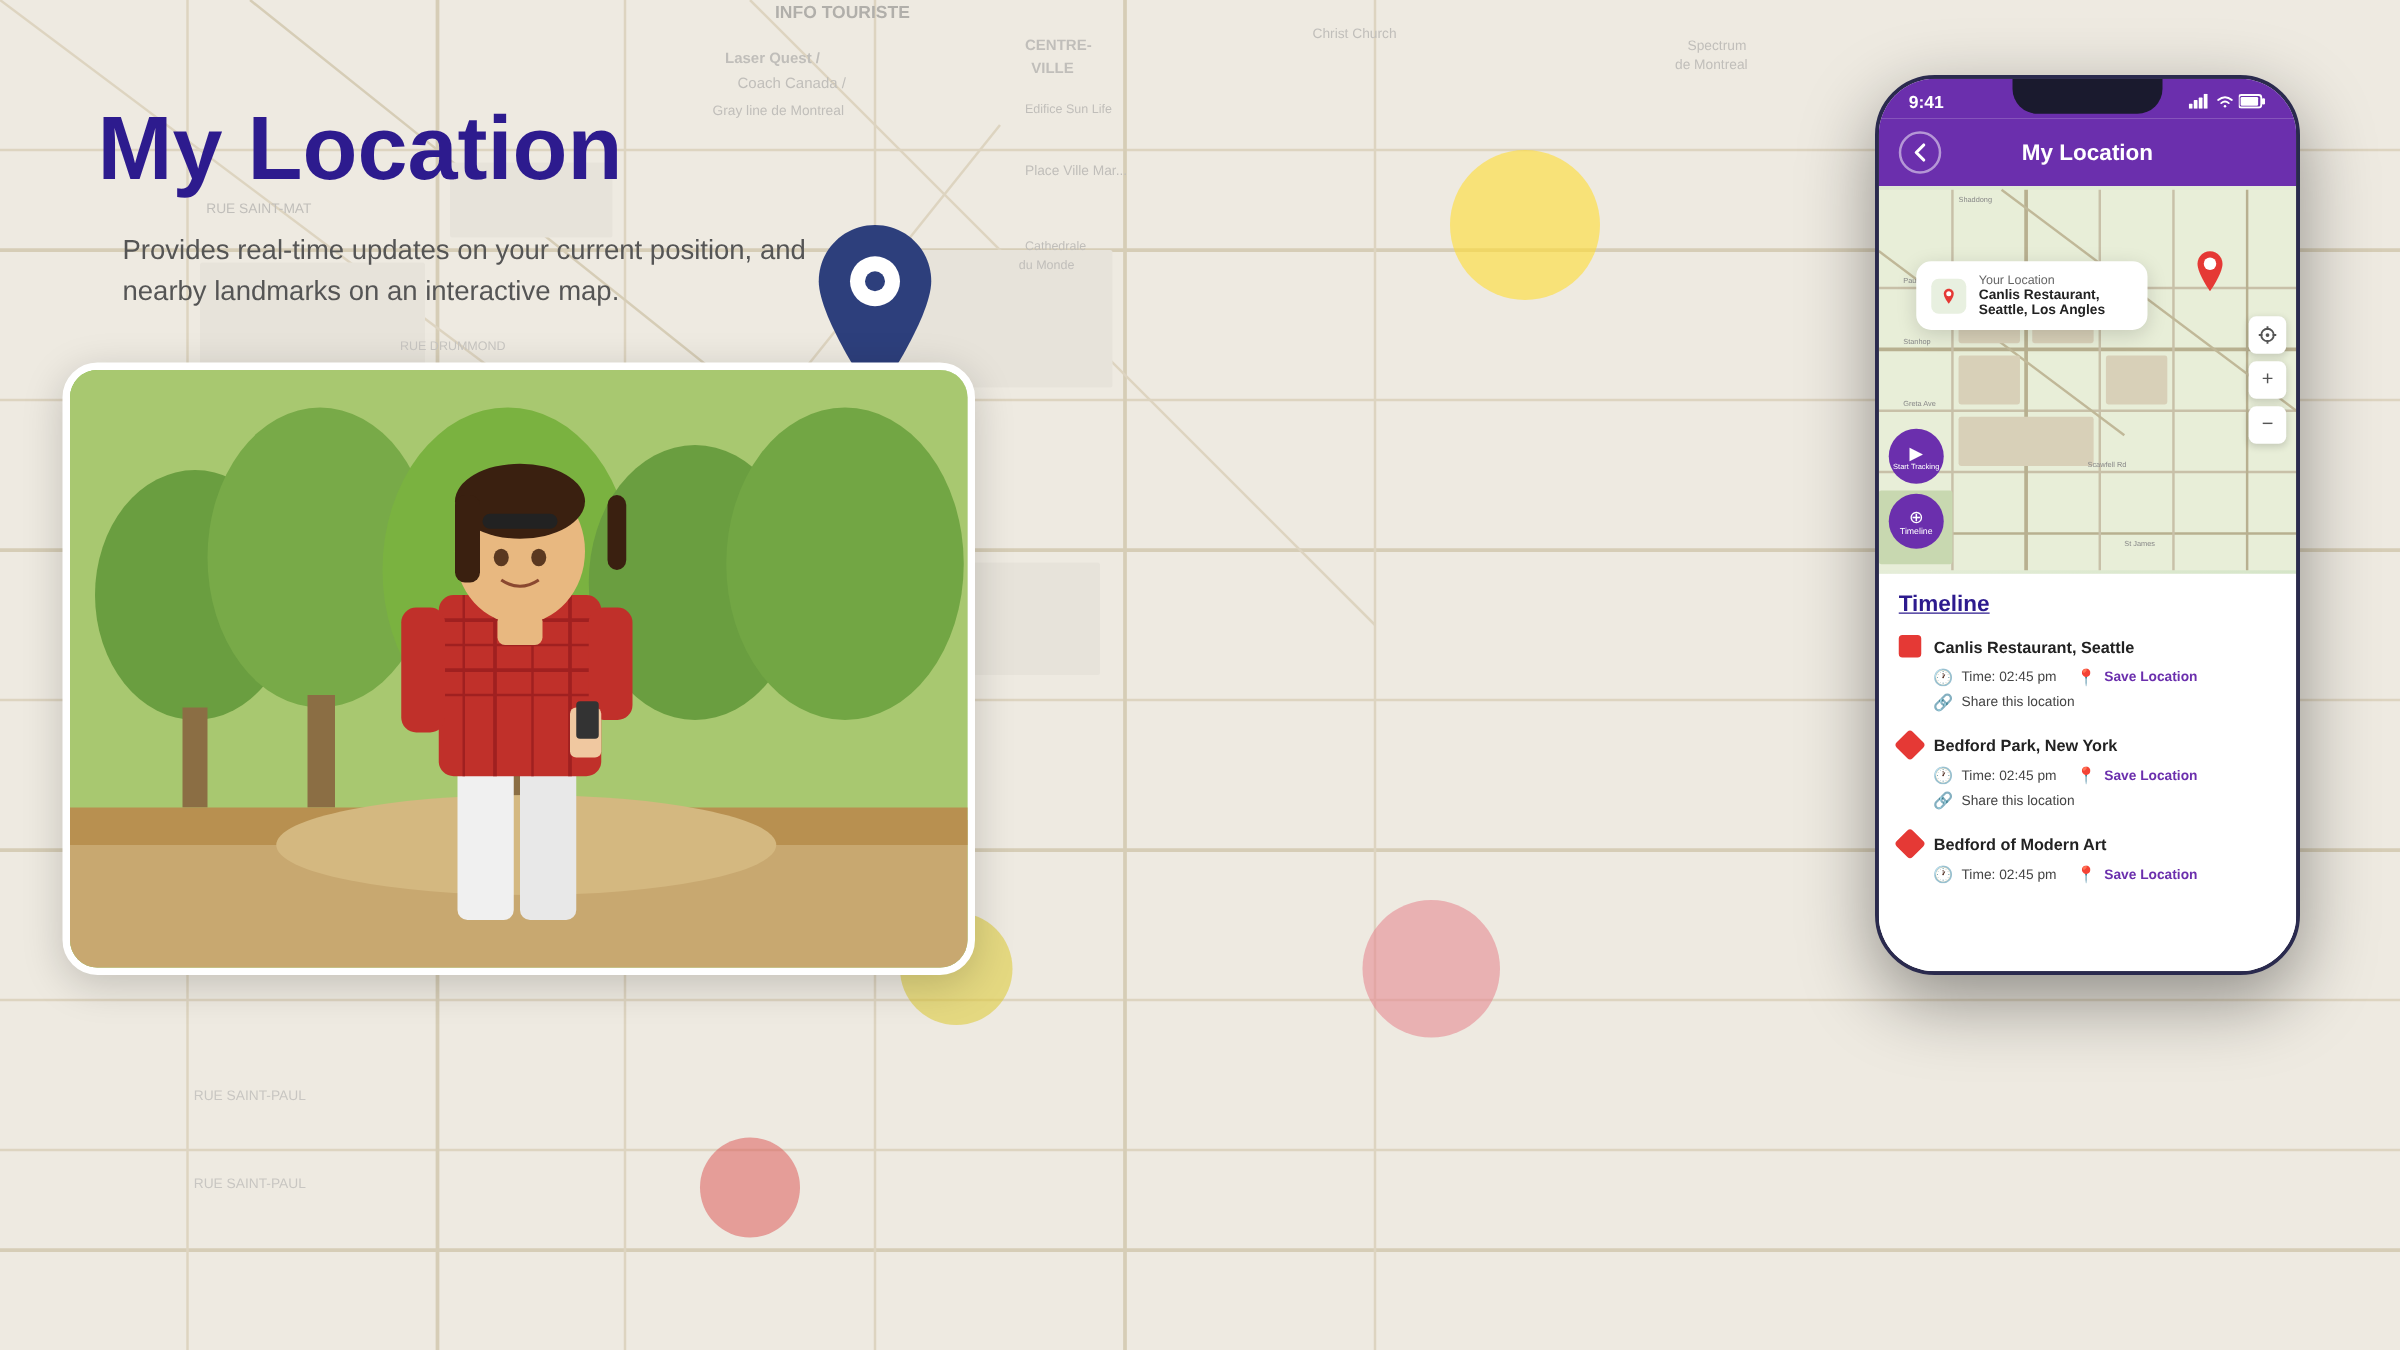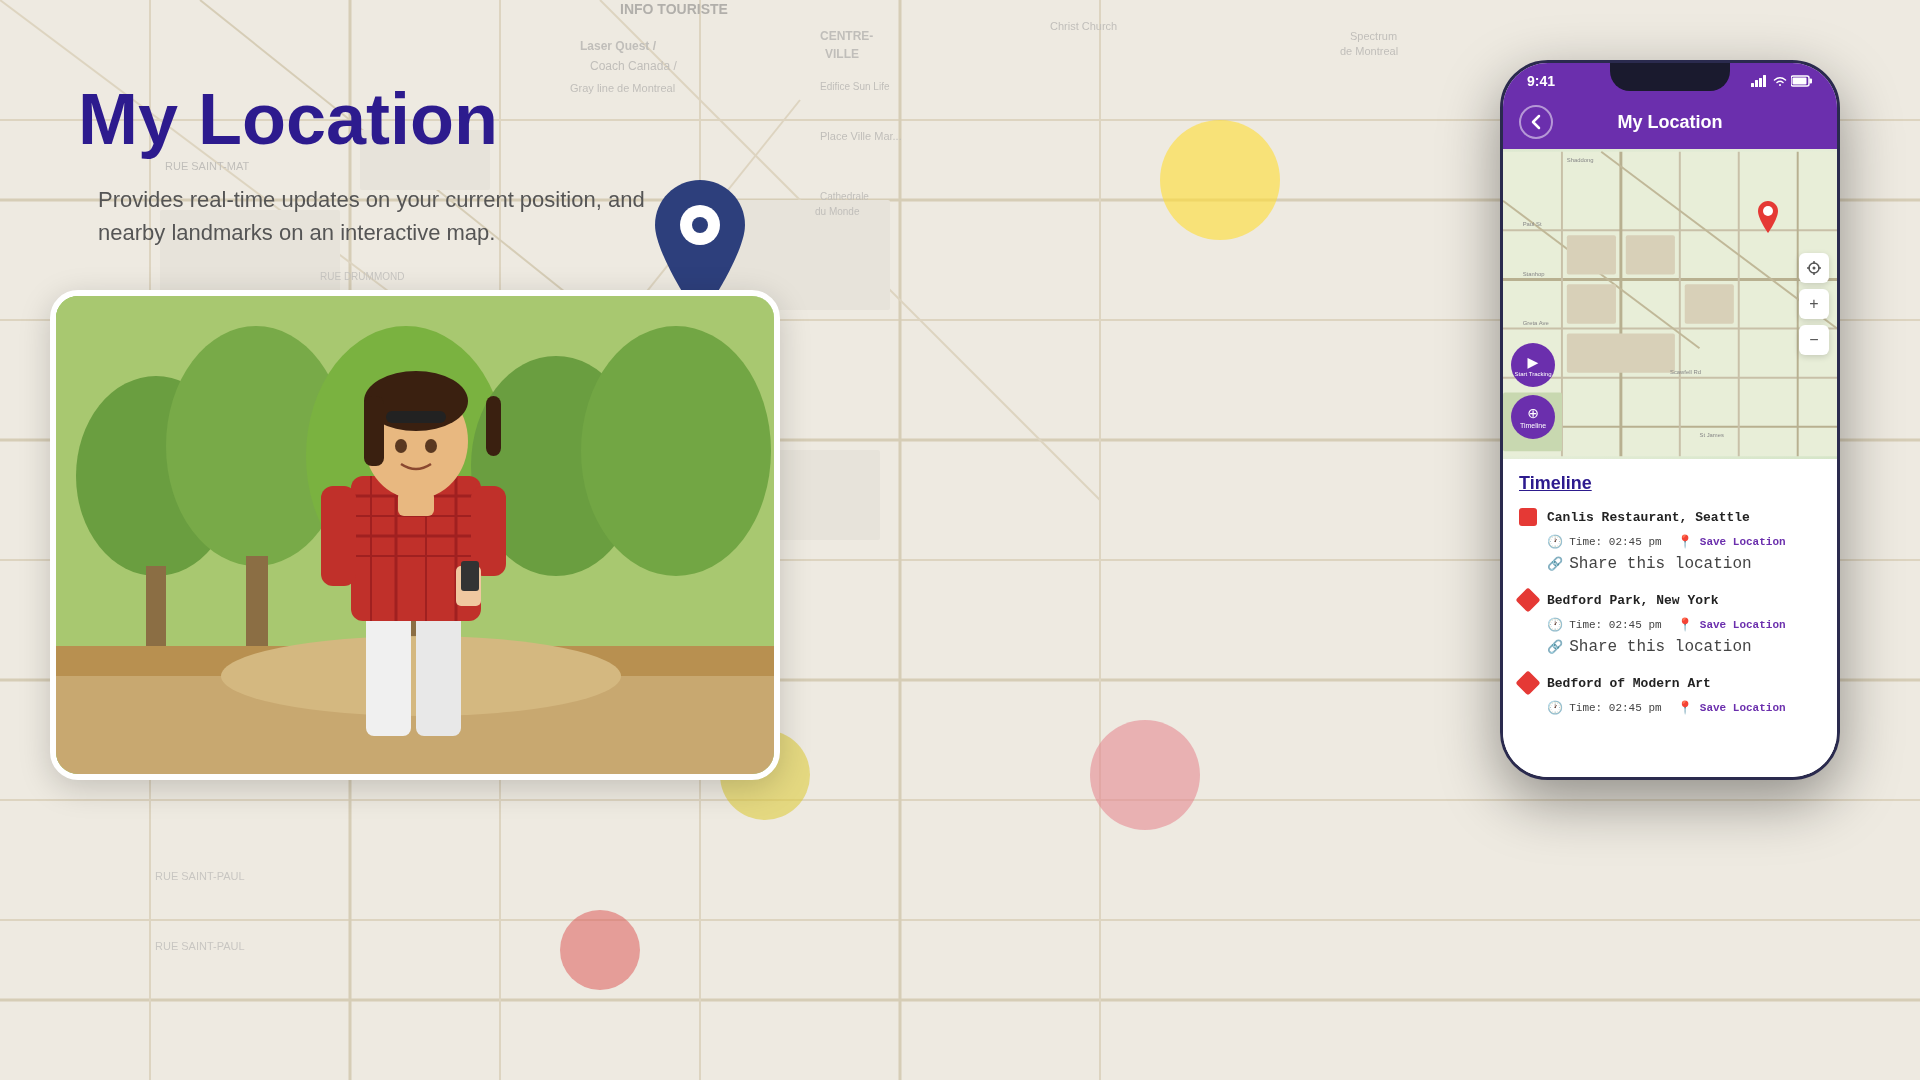--- a/index.html
+++ b/index.html
@@ -333,21 +333,20 @@
     .timeline-title {
       font-size: 18px;
       font-weight: 800;
       color: #2d1b8e;
       text-decoration: underline;
       margin-bottom: 14px;
     }
 
     .timeline-item {
       margin-bottom: 18px;
-      font-family: Liberation Mono, monospace;
     }
 
     .timeline-item-header {
       display: flex;
       align-items: center;
       gap: 10px;
       margin-bottom: 8px;
     }
 
     .timeline-dot-square {
@@ -395,21 +394,21 @@
     }
 
     .save-location-text {
       color: #6b2fad;
       font-weight: 600;
       font-size: 11px;
     }
 
     .share-text {
       color: #444;
-      font-size: 16px;
+      font-size: 11px;
     }
   </style>
 </head>
 <body>
 
 <div class="map-bg">
   <svg viewBox="0 0 1920 1080" preserveAspectRatio="xMidYMid slice">
 
     <rect width="1920" height="1080" fill="#ede9df"></rect>
 
@@ -624,20 +623,35 @@
           <text x="20" y="126" font-size="6" fill="#888" font-family="sans-serif">Stanhop</text>
           <text x="20" y="176" font-size="6" fill="#888" font-family="sans-serif">Greta Ave</text>
           <text x="20" y="226" font-size="6" fill="#888" font-family="sans-serif">Bedford Rd</text>
           <text x="170" y="226" font-size="6" fill="#888" font-family="sans-serif">Scawfell Rd</text>
           <text x="65" y="10" font-size="6" fill="#888" font-family="sans-serif">Shaddong</text>
           <text x="200" y="290" font-size="6" fill="#888" font-family="sans-serif">St James</text>
 
           <rect x="0" y="245" width="60" height="60" fill="#c8d8b0" rx="2"></rect>
         </svg>
 
+        <div class="location-card">
+          <div class="location-card-icon">
+            <svg width="16" height="16" viewBox="0 0 16 16">
+                <path d="M8 2C5.8 2 4 3.8 4 6C4 9 8 14 8 14C8 14 12 9 12 6C12 3.8 10.2 2 8 2Z" fill="#e53935"></path>
+                <circle cx="8" cy="6" r="2" fill="white"></circle>
+              </svg>
+          </div>
+          <div>
+            <div class="location-card-label">Your Location</div>
+            <div class="location-card-name">
+              <span>Canlis Restaurant,</span><br>
+              <span>Seattle, Los Angles</span>
+            </div>
+          </div>
+        </div>
 
         <div class="map-red-pin">
           <svg width="28" height="36" viewBox="0 0 28 36">
               <path d="M14 2C8.48 2 4 6.48 4 12C4 20 14 34 14 34C14 34 24 20 24 12C24 6.48 19.52 2 14 2Z" fill="#e53935"></path>
               <circle cx="14" cy="12" r="5" fill="white"></circle>
             </svg>
         </div>
 
         <div class="map-controls">
           <div class="map-ctrl-btn">

